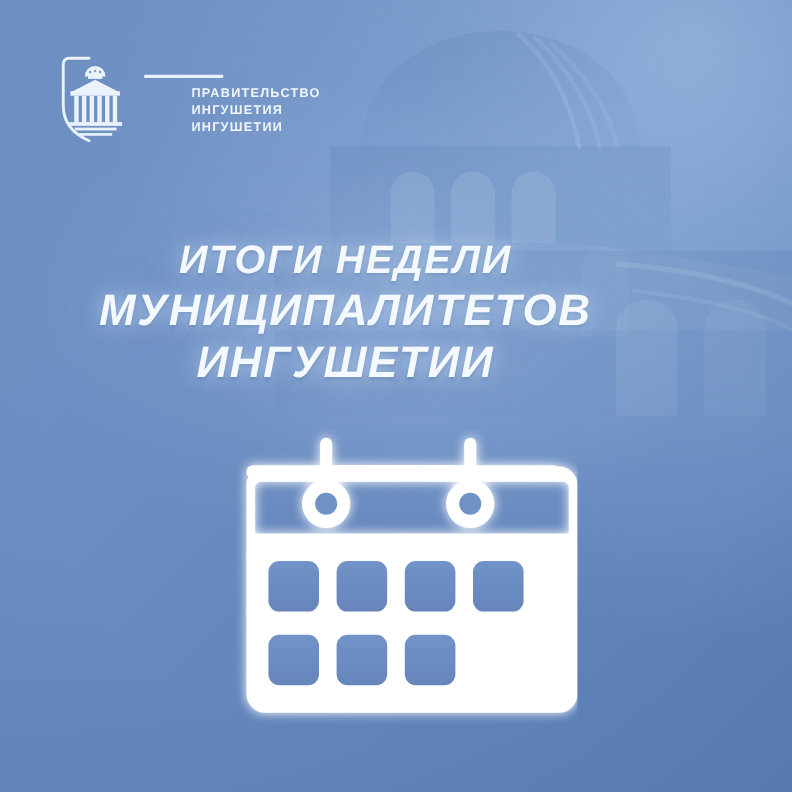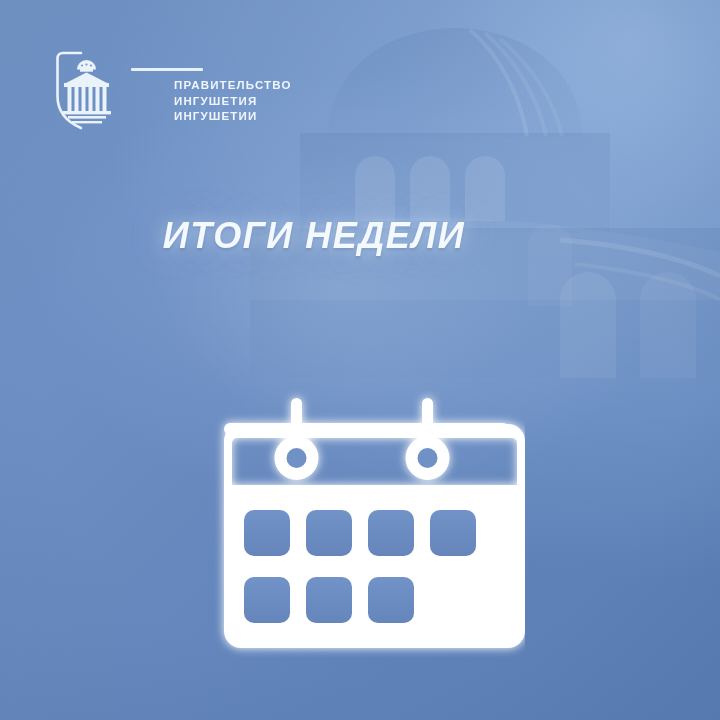--- a/index.html
+++ b/index.html
@@ -195,20 +195,21 @@
     <div class="logo-textblock">
       <div class="logo-rule"></div>
       <div class="logo-line">ПРАВИТЕЛЬСТВО</div>
       <div class="logo-line">ИНГУШЕТИЯ</div>
       <div class="logo-line">ИНГУШЕТИИ</div>
     </div>
   </div>
 
   <div class="headline">
     <div class="headline-l1">ИТОГИ НЕДЕЛИ</div>
+    <div class="headline-l2">МУНИЦИПАЛИТЕТОВ ИНГУШЕТИИ</div>
   </div>
 
   <svg class="calendar" viewBox="0 0 330 275">
     <defs>
       <filter id="calGlow" x="-30%" y="-30%" width="160%" height="160%">
         <feGaussianBlur stdDeviation="5" result="b"></feGaussianBlur>
         <feMerge>
           <feMergeNode in="b"></feMergeNode>
           <feMergeNode in="SourceGraphic"></feMergeNode>
         </feMerge>

